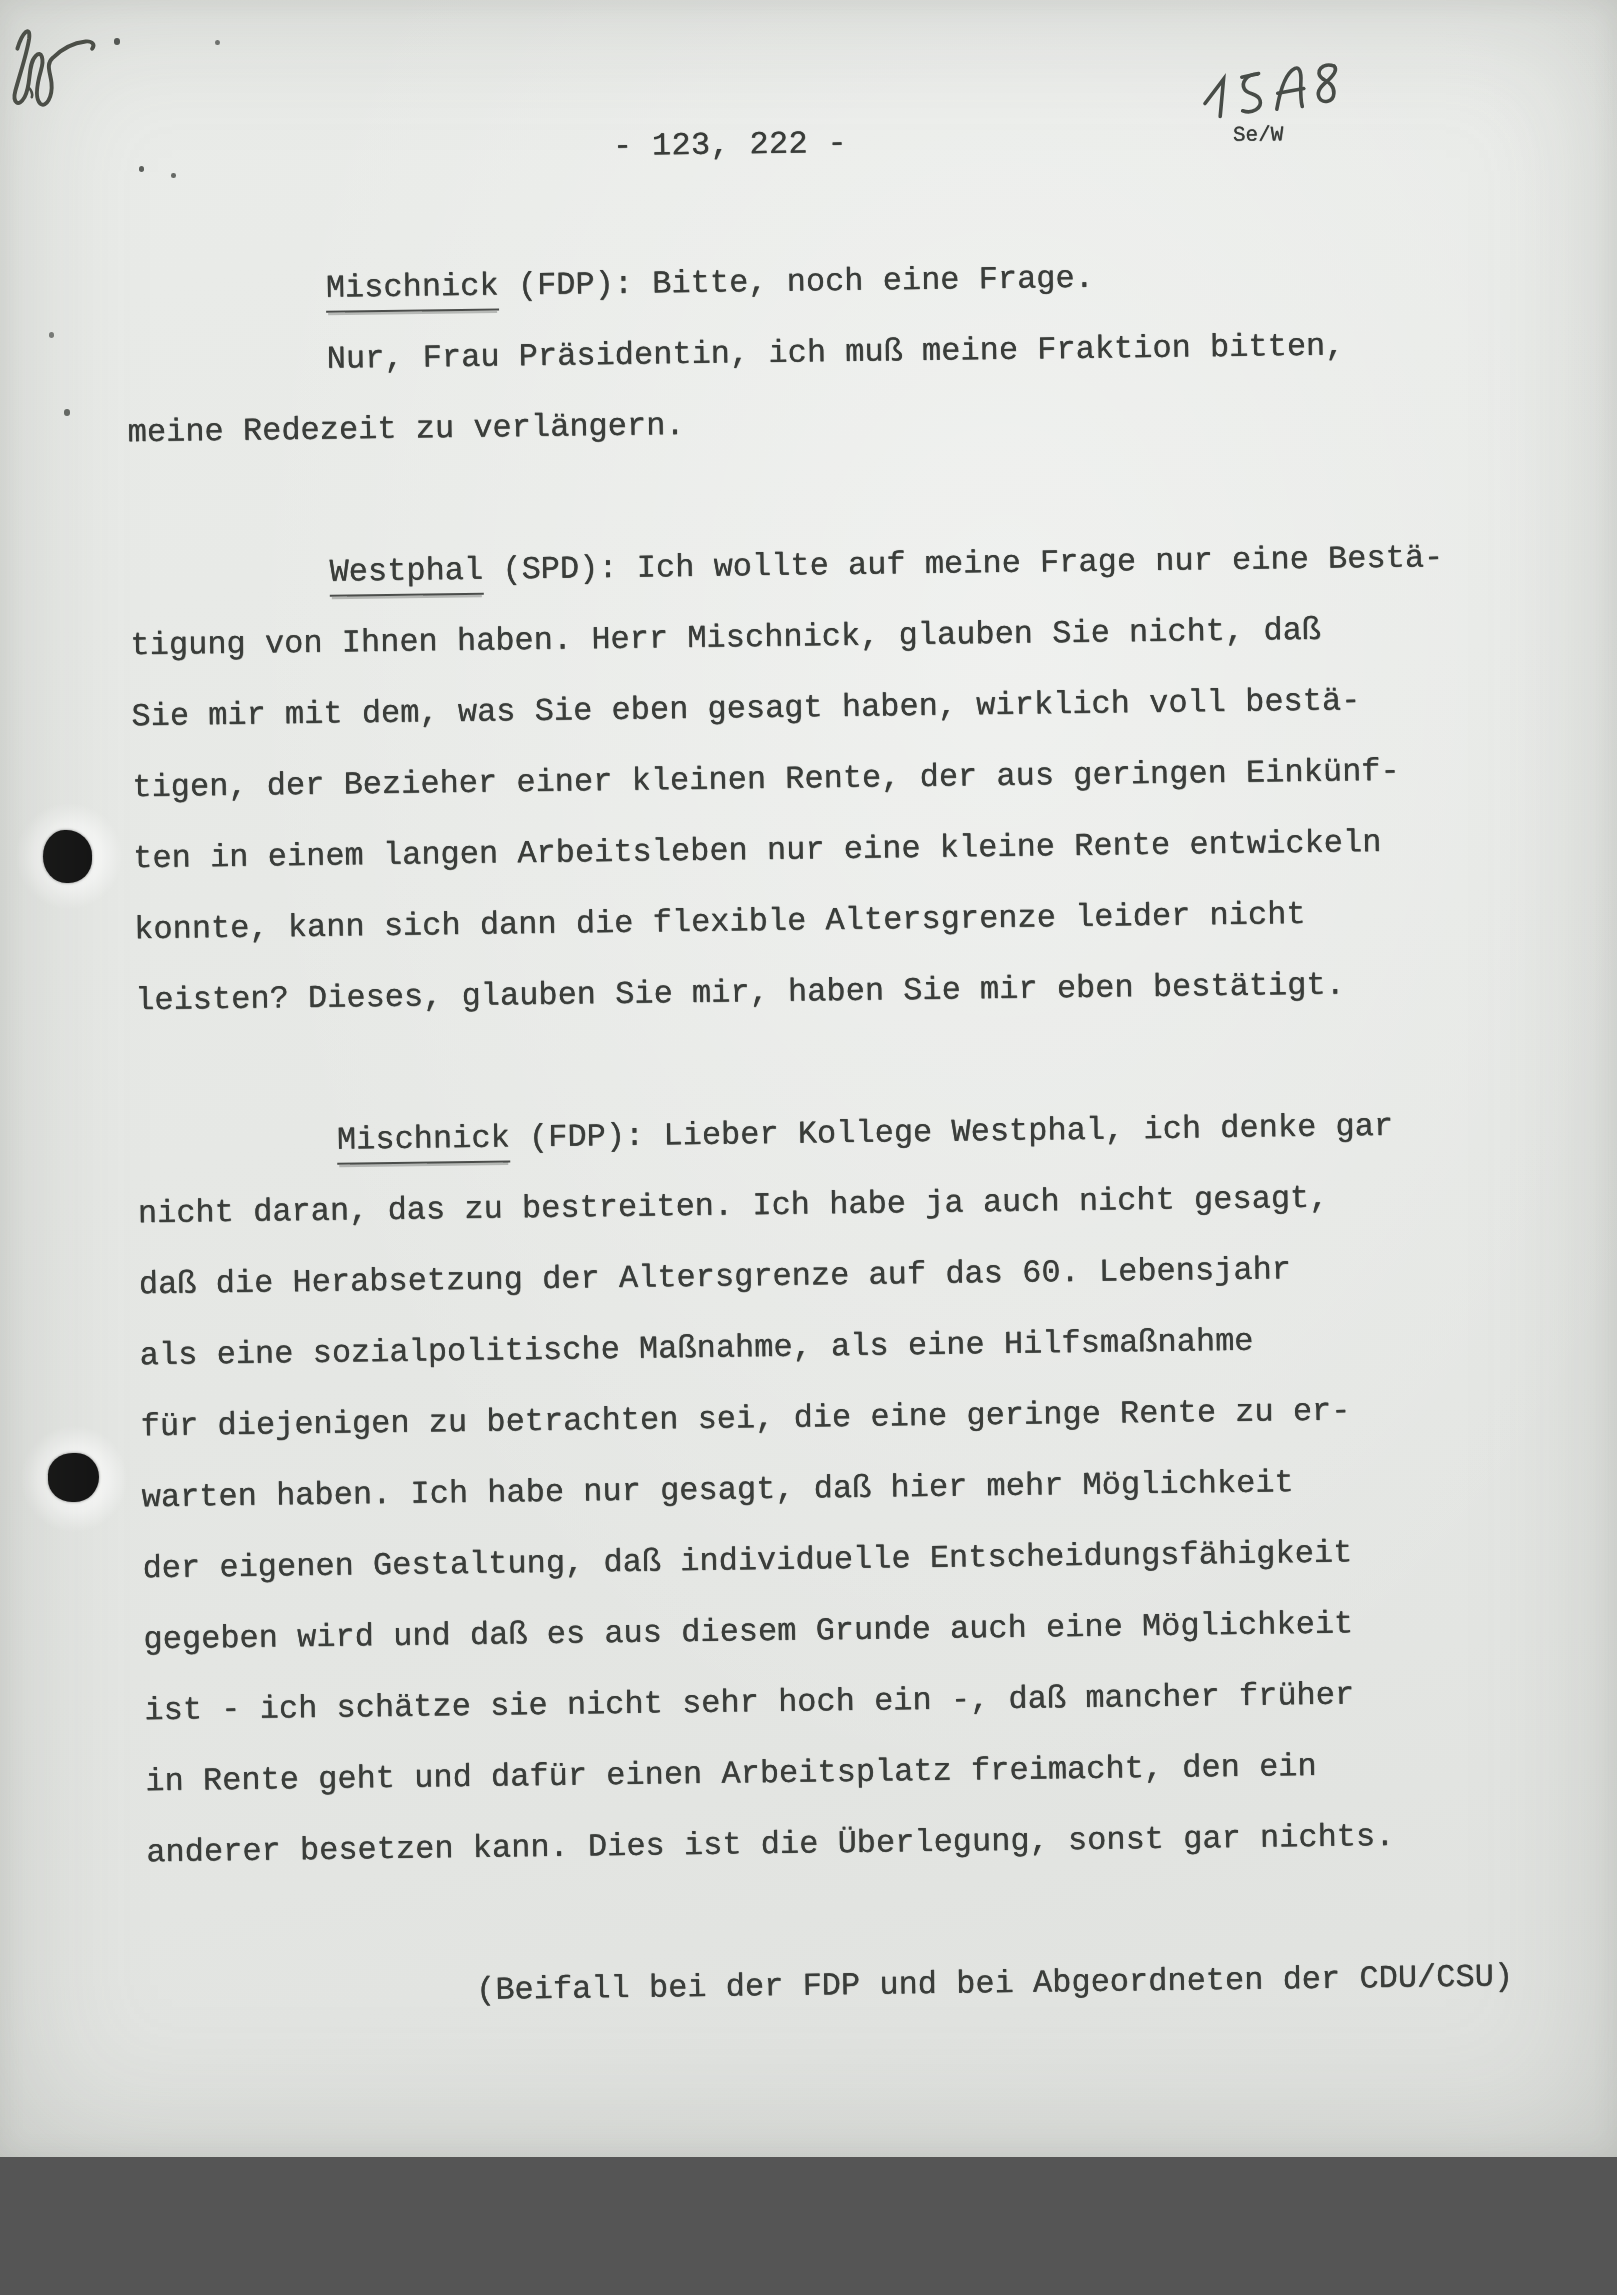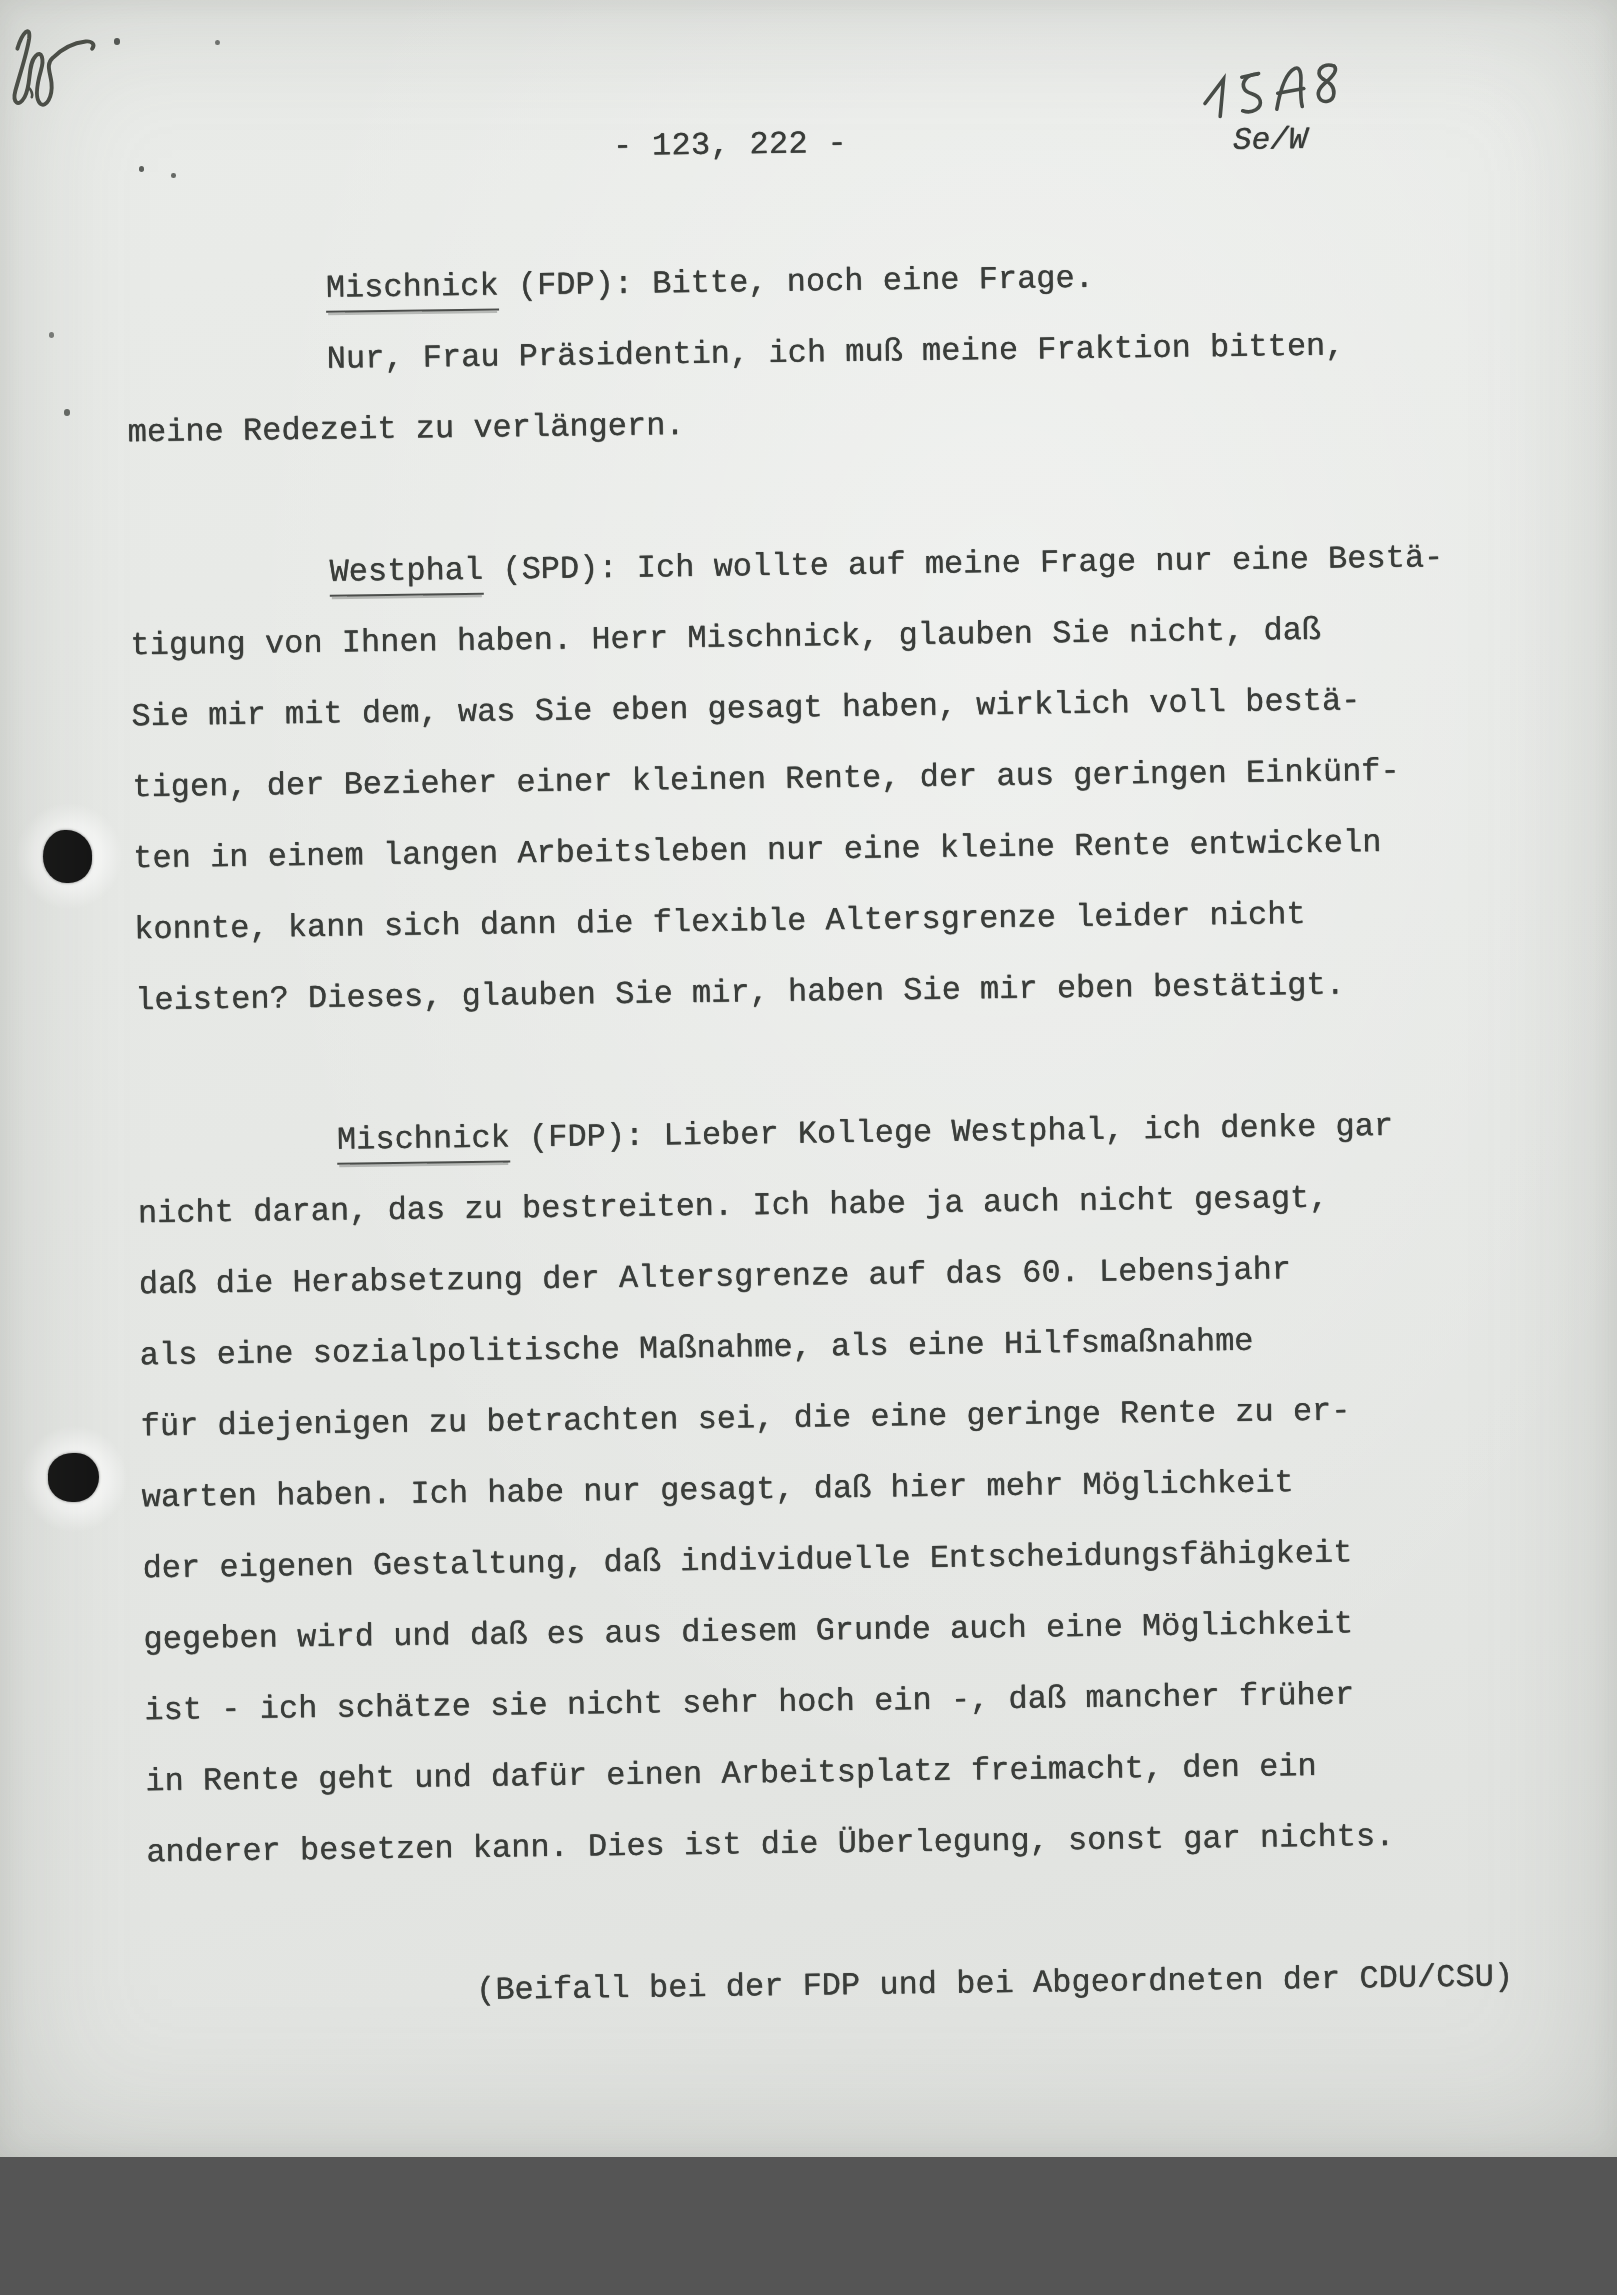--- a/index.html
+++ b/index.html
@@ -11,21 +11,21 @@
     font-family:"Liberation Mono", monospace;
     color:#3a3d3a;
   }
   .page::before{
     content:"";position:absolute;inset:0;pointer-events:none;z-index:8;
     box-shadow:inset 0 0 144px rgba(104,110,100,0.26), inset 0 0 26px rgba(104,110,100,0.12);
   }
   .skew{position:absolute;inset:0;transform:rotate(-0.75deg);transform-origin:0 0;z-index:2;}
   .typed{white-space:pre;text-shadow:0 0 0.7px rgba(58,61,58,0.78), 0.4px 0.4px 0.3px rgba(58,61,58,0.45);}
   .pageno{position:absolute;left:611px;top:139px;font-size:32px;line-height:1;letter-spacing:0.3px;}
-  .initials{position:absolute;left:1231px;top:141px;font-size:31px;line-height:1;font-style:italic;}
+  .initials{position:absolute;left:1231px;top:141px;font-size:21px;line-height:1;}
   .bodytext{position:absolute;left:122px;top:257px;width:1386px;font-size:32px;}
   .ln{height:71px;line-height:71px;white-space:pre;}
   .ind{padding-left:200px;}
   .para{margin:0;}
   .para + .para{margin-top:71px;}
   .applause{margin-top:71px;padding-left:328px;}
   .speaker{border-bottom:2.6px solid rgba(52,55,52,0.88);padding-bottom:3.9px;
            box-shadow:0 4.6px 0 -2px rgba(52,55,52,0.28);}
   .hole{position:absolute;z-index:6;}
   .hole .halo{position:absolute;left:-30px;top:-29px;width:112px;height:110px;border-radius:50%;

